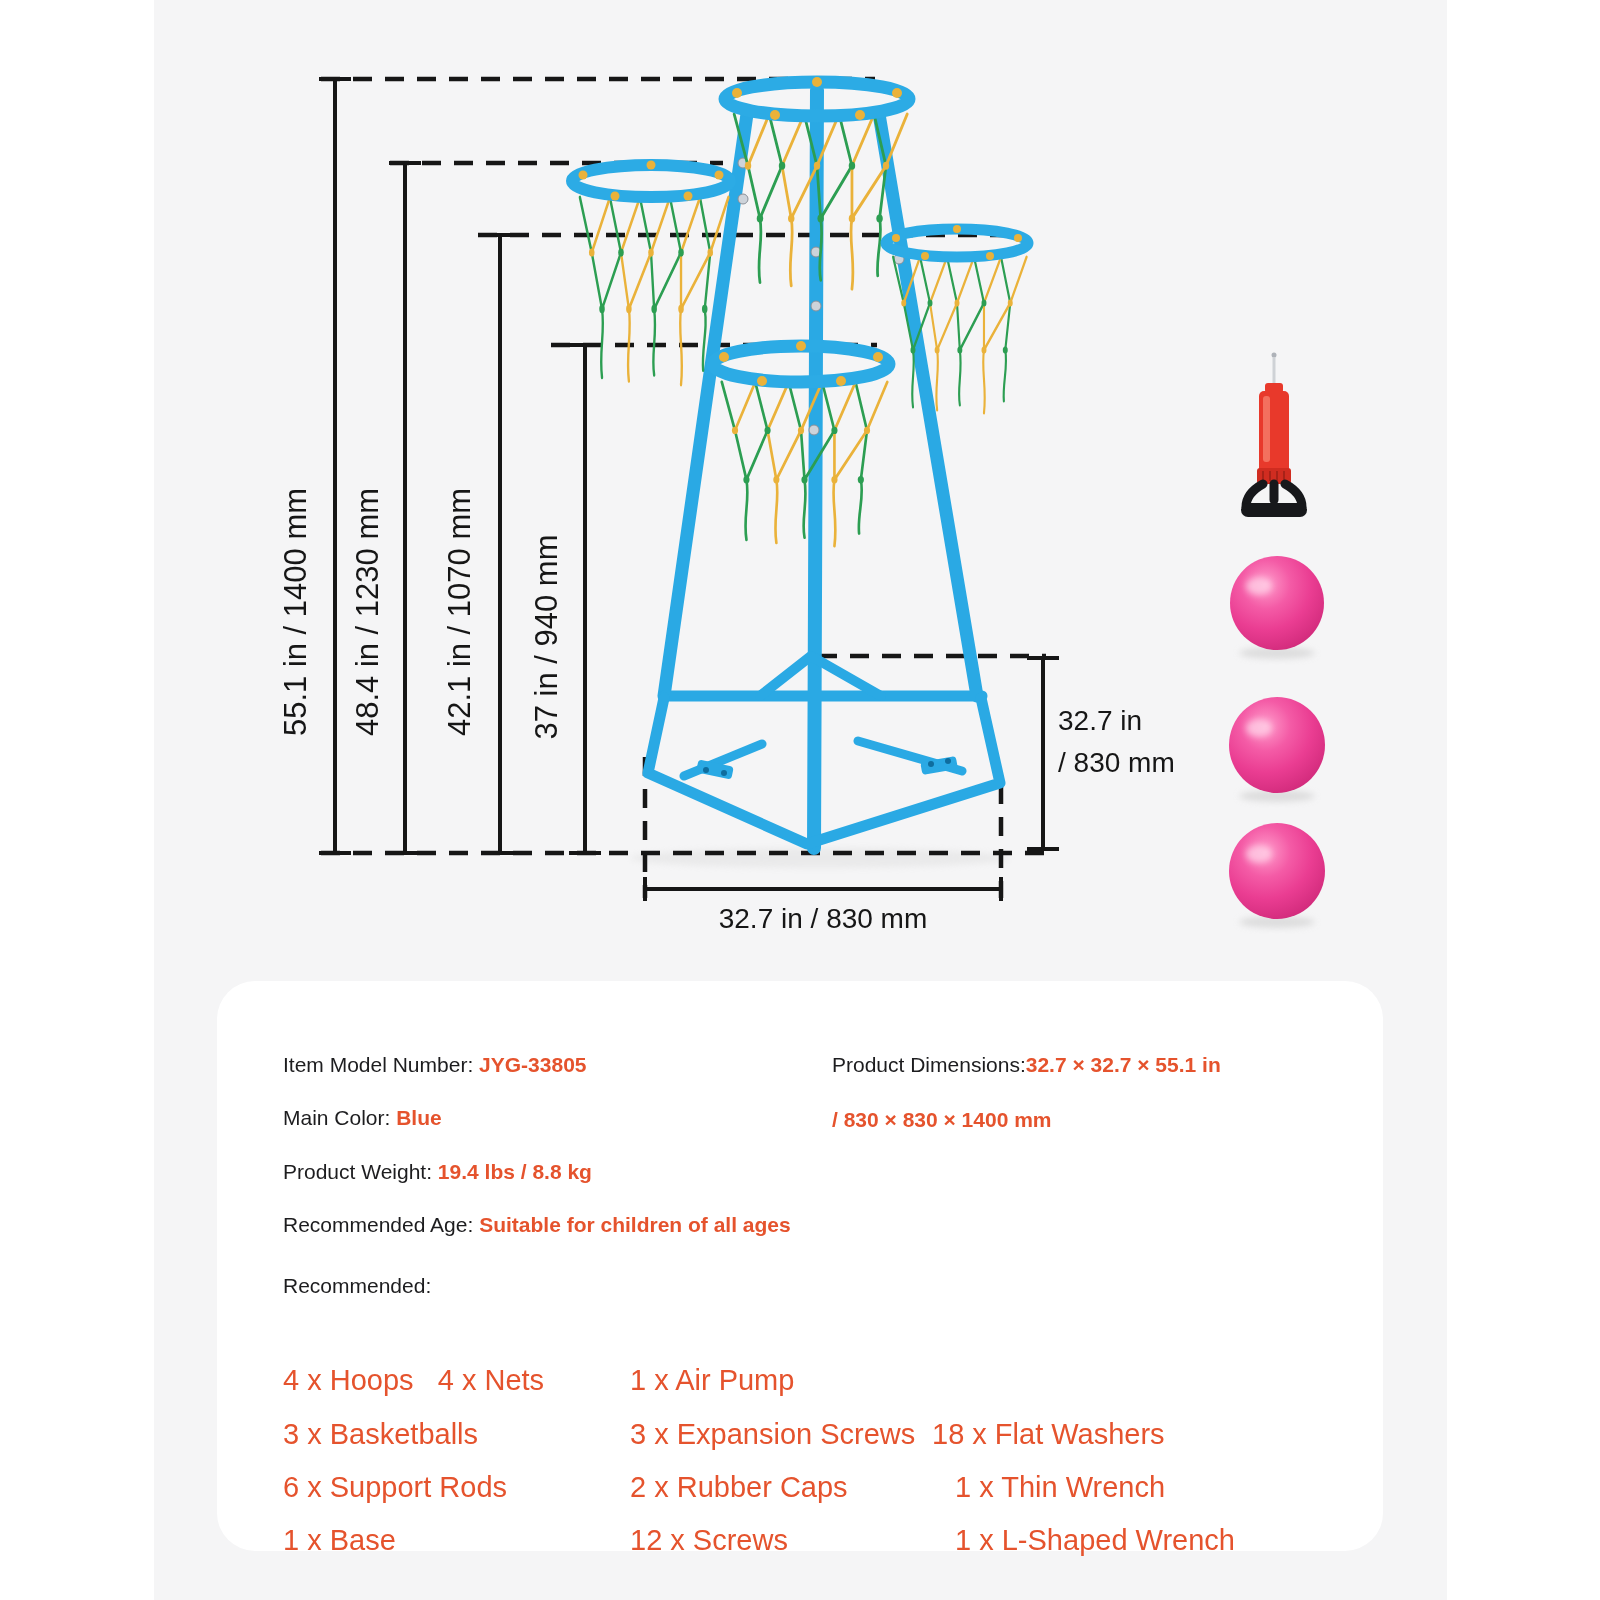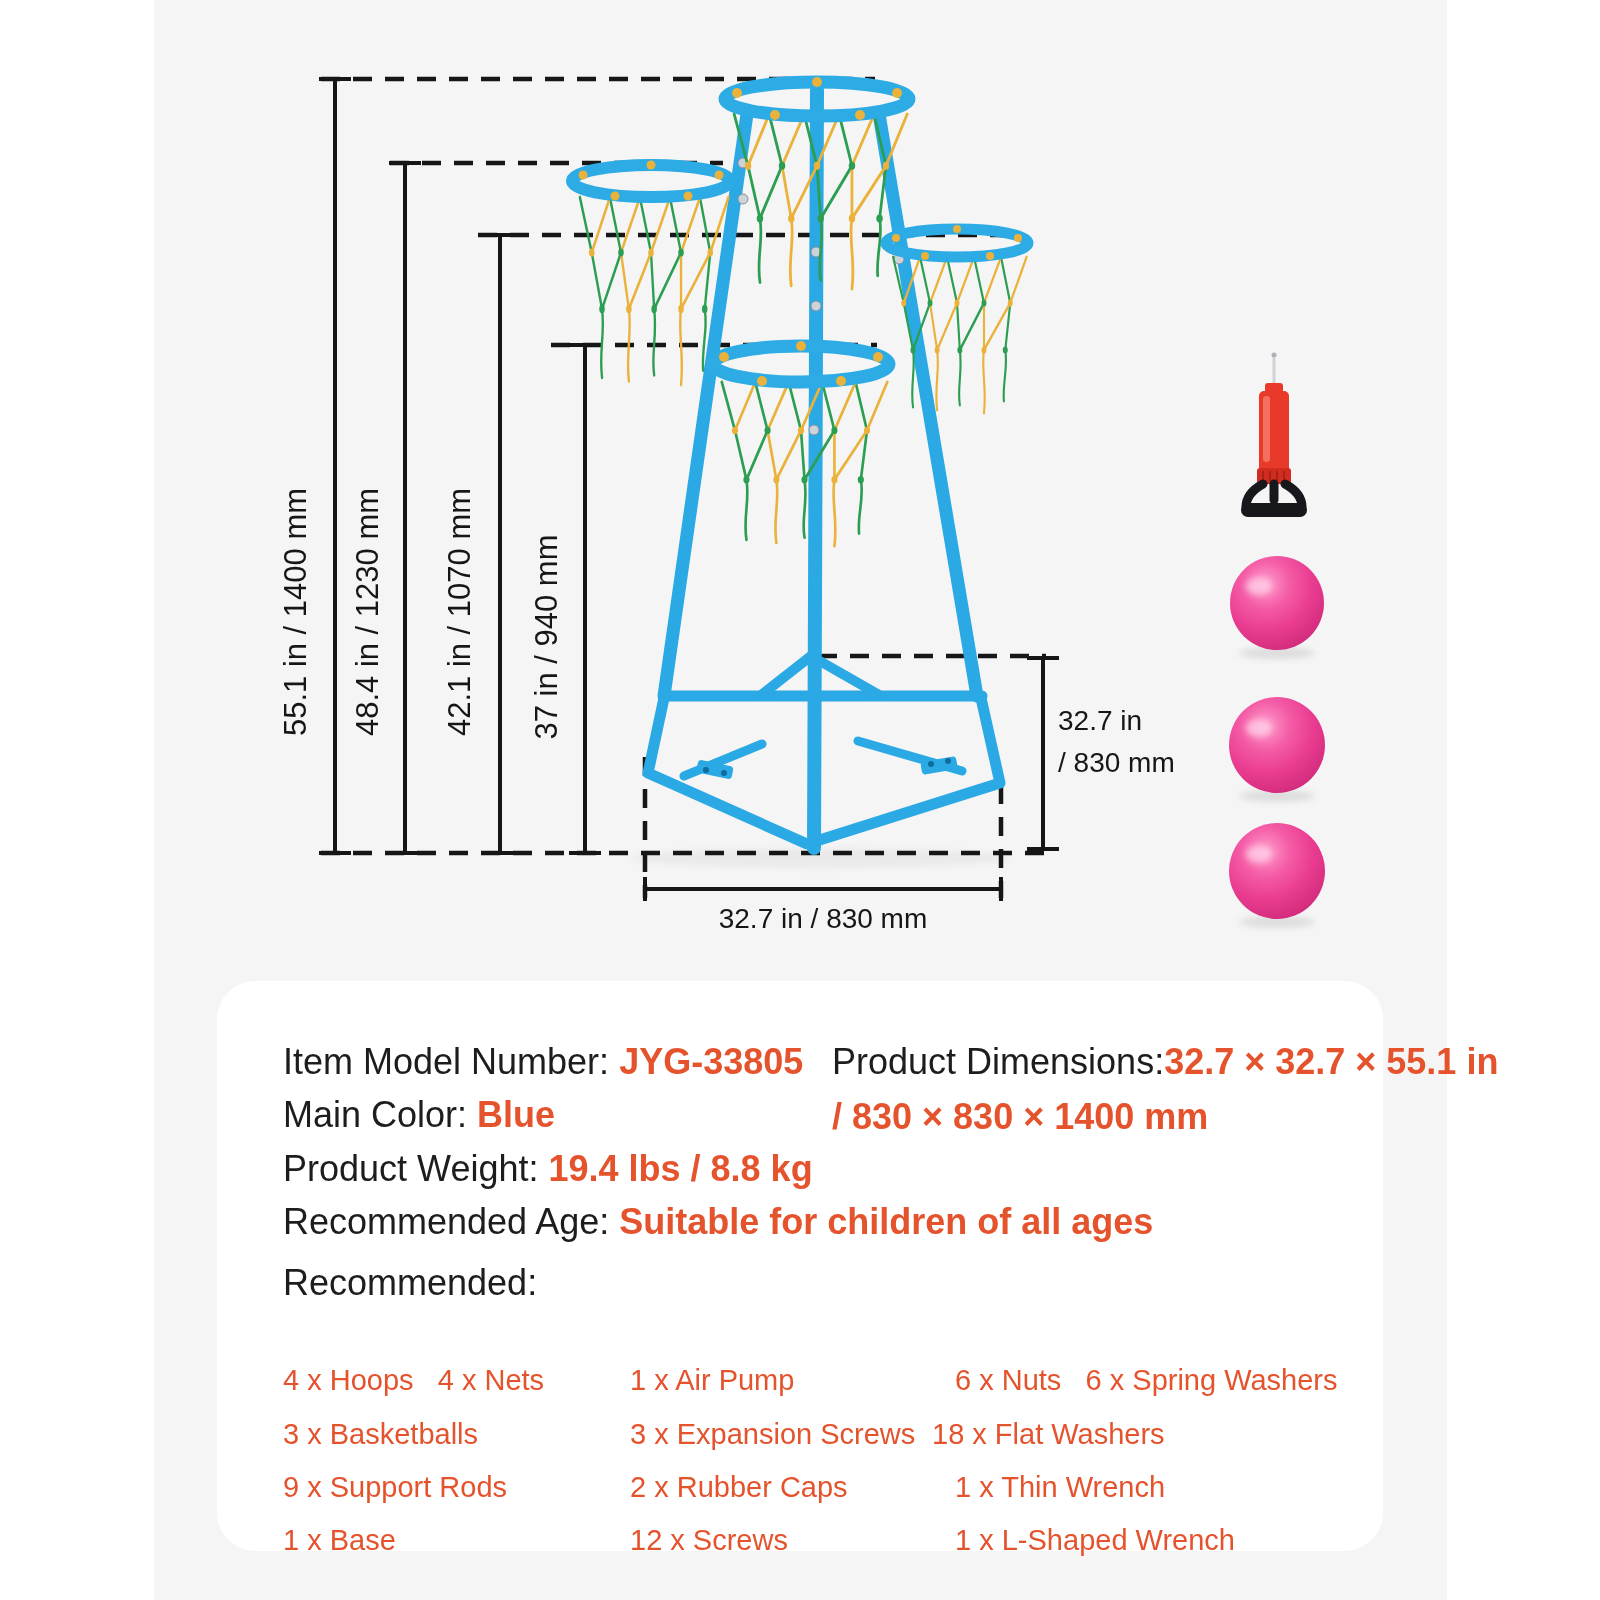--- a/index.html
+++ b/index.html
@@ -9,21 +9,21 @@
   #diagram-svg{position:absolute;left:0;top:0;width:1600px;height:1600px;}
 
   .vlabel{position:absolute;font-size:31px;color:#161616;white-space:nowrap;
           transform:translate(-50%,-50%) rotate(-90deg);}
   .dim-label{position:absolute;font-size:28px;color:#161616;white-space:nowrap;}
   #depth-label{left:1058px;top:700px;line-height:42px;}
   #width-label{left:823px;top:903px;transform:translateX(-50%);}
 
   #spec-card{position:absolute;left:217px;top:981px;width:1166px;height:570px;
              background:#ffffff;border-radius:38px;}
-  .spec-row{position:absolute;font-size:36px;color:#1d1d1f;white-space:pre-wrap;}
+  .spec-row{position:absolute;font-size:21px;color:#1d1d1f;white-space:pre-wrap;margin-top:12px;}
   .spec-val{color:#e5532d;font-weight:700;}
   .acc-item{position:absolute;font-size:29px;font-weight:400;color:#e5532d;white-space:pre;margin-top:48px;}
 </style>
 </head>
 <body>
 
 <div id="page">
   <div id="content-bg"></div>
 
   <svg id="diagram-svg" viewBox="0 0 1600 1600">
@@ -201,25 +201,24 @@
   <div class="spec-row" style="left:283px;top:1148px;text-align:center;"><span>Product Weight: </span><span class="spec-val">19.4 lbs / 8.8 kg</span></div>
   <div class="spec-row" style="left:283px;top:1201px;"><span>Recommended Age: </span><span class="spec-val">Suitable for children of all ages</span></div>
 
   <div class="spec-row" style="left:832px;top:1041px;text-align:center;"><span>Product Dimensions:</span><span class="spec-val">32.7 × 32.7 × 55.1 in</span></div>
   <div class="spec-row" style="left:832px;top:1096px;"><span class="spec-val">/ 830 × 830 × 1400 mm</span></div>
 
   <div class="spec-row" style="left:283px;top:1262px;">Recommended:</div>
 
   <div class="acc-item" style="left:283px;top:1316px;">4 x Hoops   4 x Nets</div>
   <div class="acc-item" style="left:283px;top:1370px;">3 x Basketballs</div>
-  <div class="acc-item" style="left:283px;top:1423px;">9 x Support Rods</div>
+  <div class="acc-item" style="left:283px;top:1423px;">6 x Support Rods</div>
   <div class="acc-item" style="left:283px;top:1476px;">1 x Base</div>
 
   <div class="acc-item" style="left:630px;top:1316px;">1 x Air Pump</div>
   <div class="acc-item" style="left:630px;top:1370px;">3 x Expansion Screws</div>
   <div class="acc-item" style="left:630px;top:1423px;">2 x Rubber Caps</div>
   <div class="acc-item" style="left:630px;top:1476px;">12 x Screws</div>
 
-  <div class="acc-item" style="left:955px;top:1316px;">6 x Nuts   6 x Spring Washers</div>
   <div class="acc-item" style="left:932px;top:1370px;">18 x Flat Washers</div>
   <div class="acc-item" style="left:955px;top:1423px;">1 x Thin Wrench</div>
   <div class="acc-item" style="left:955px;top:1476px;">1 x L-Shaped Wrench</div>
 </div>
 
 </body></html>

